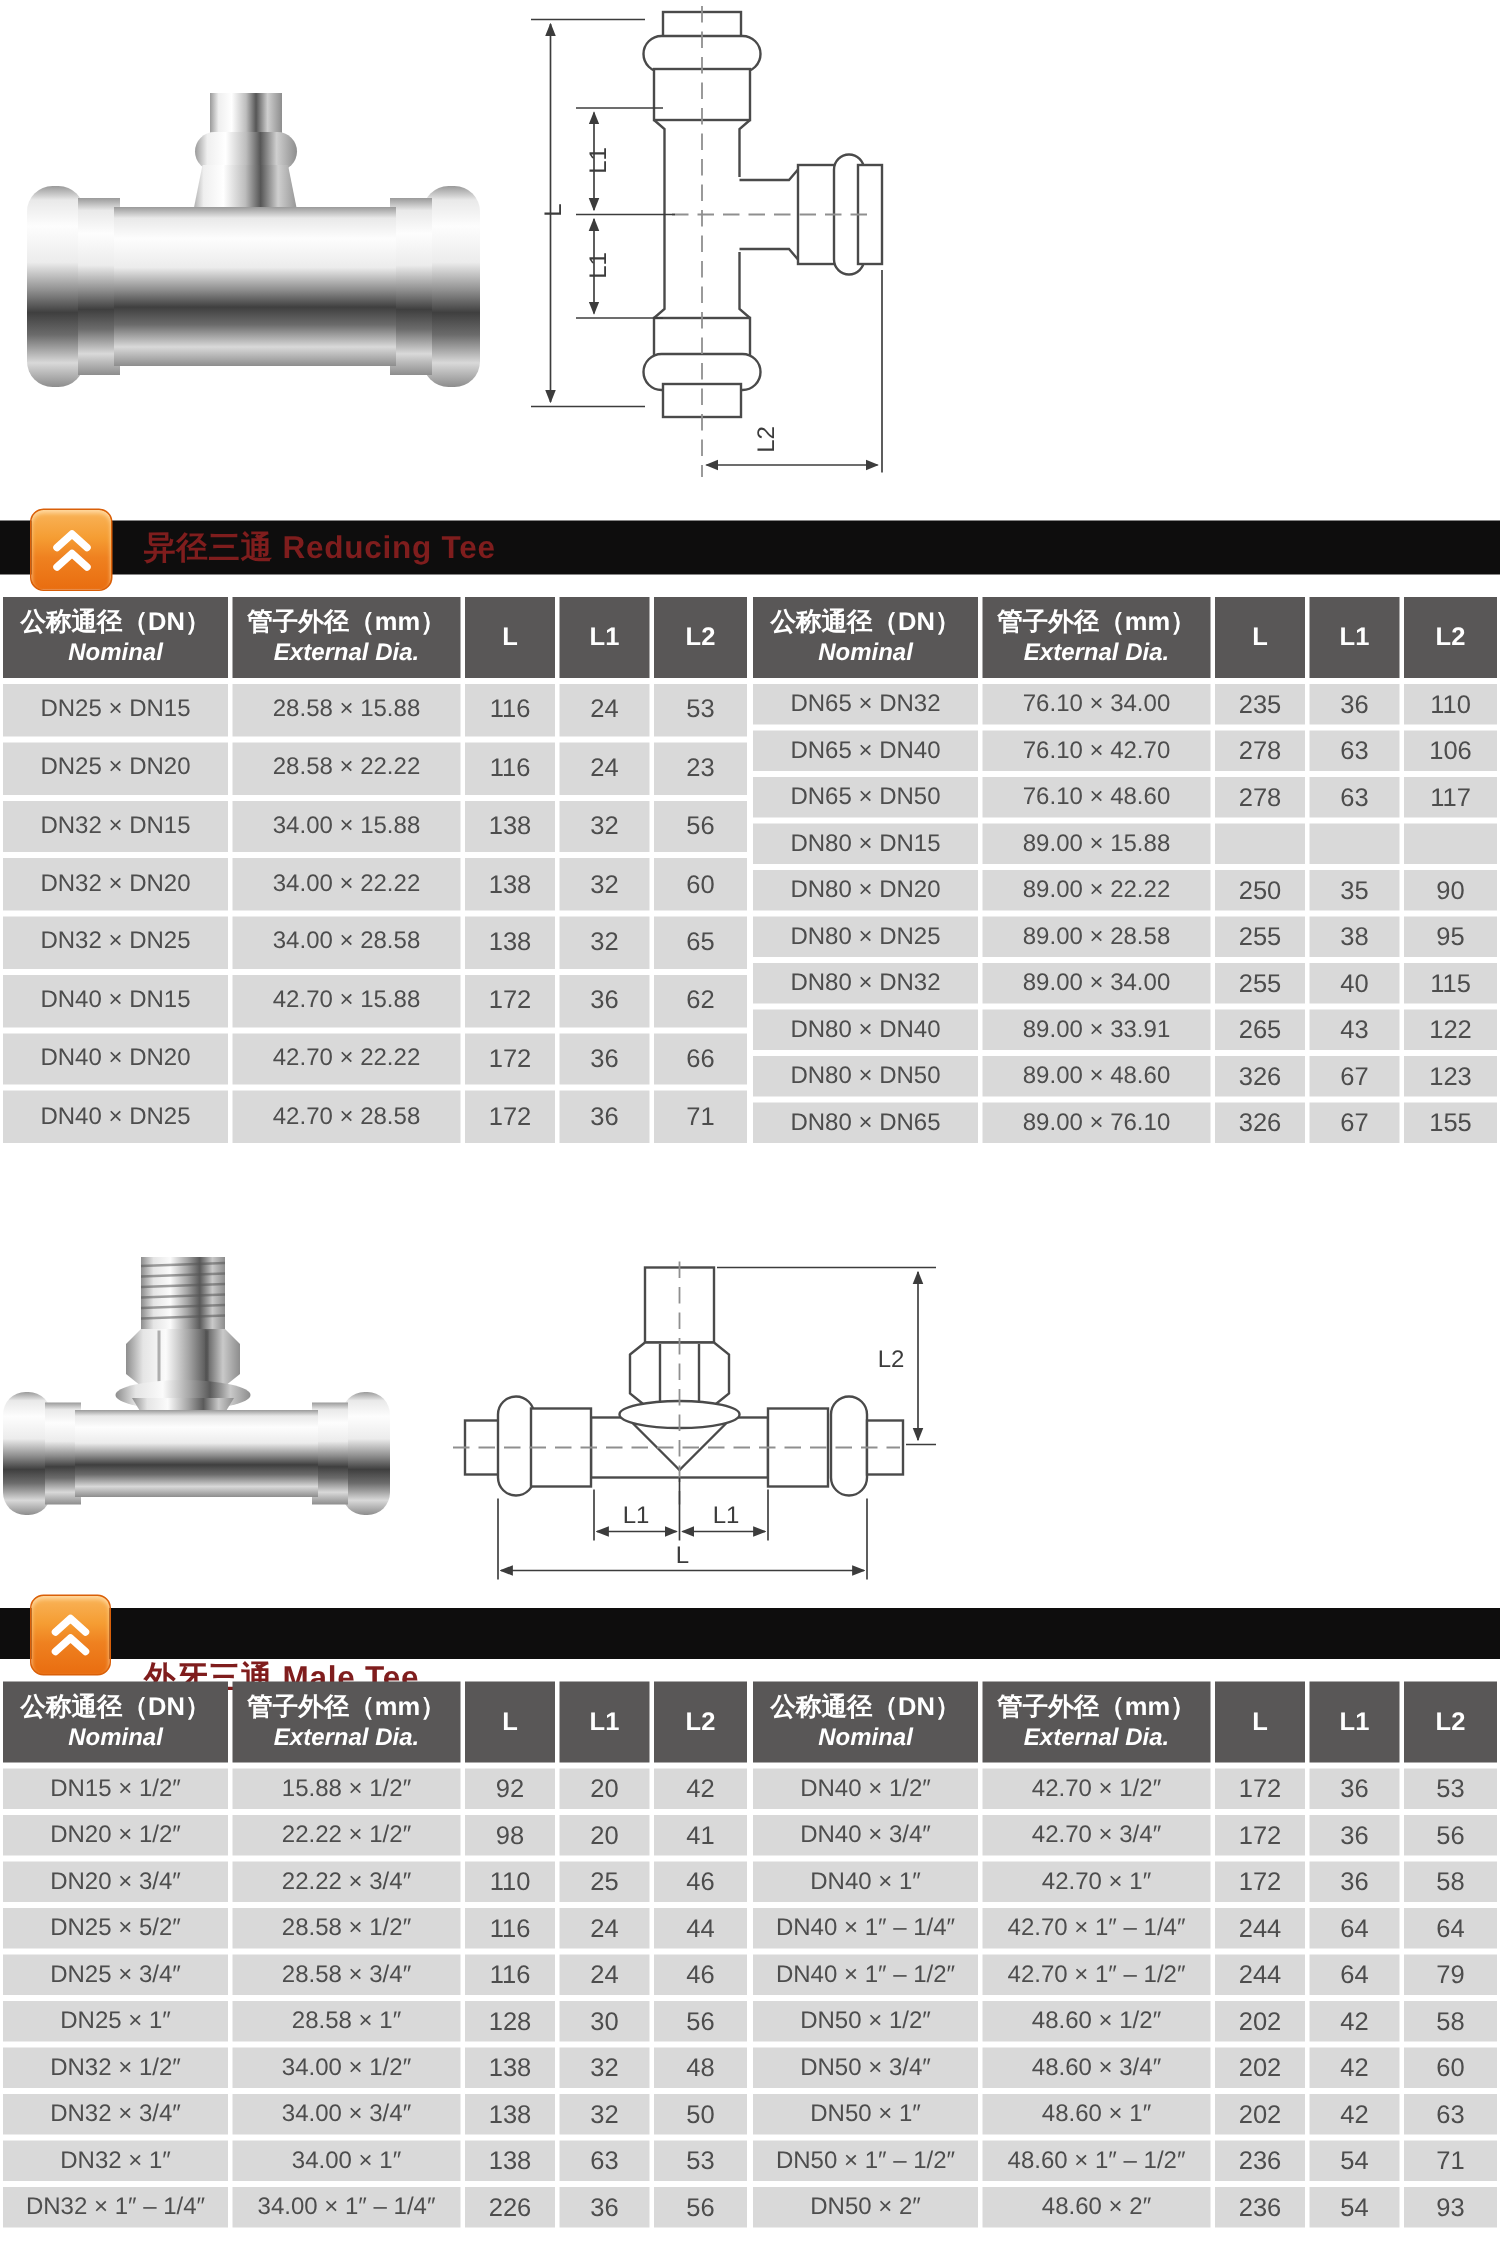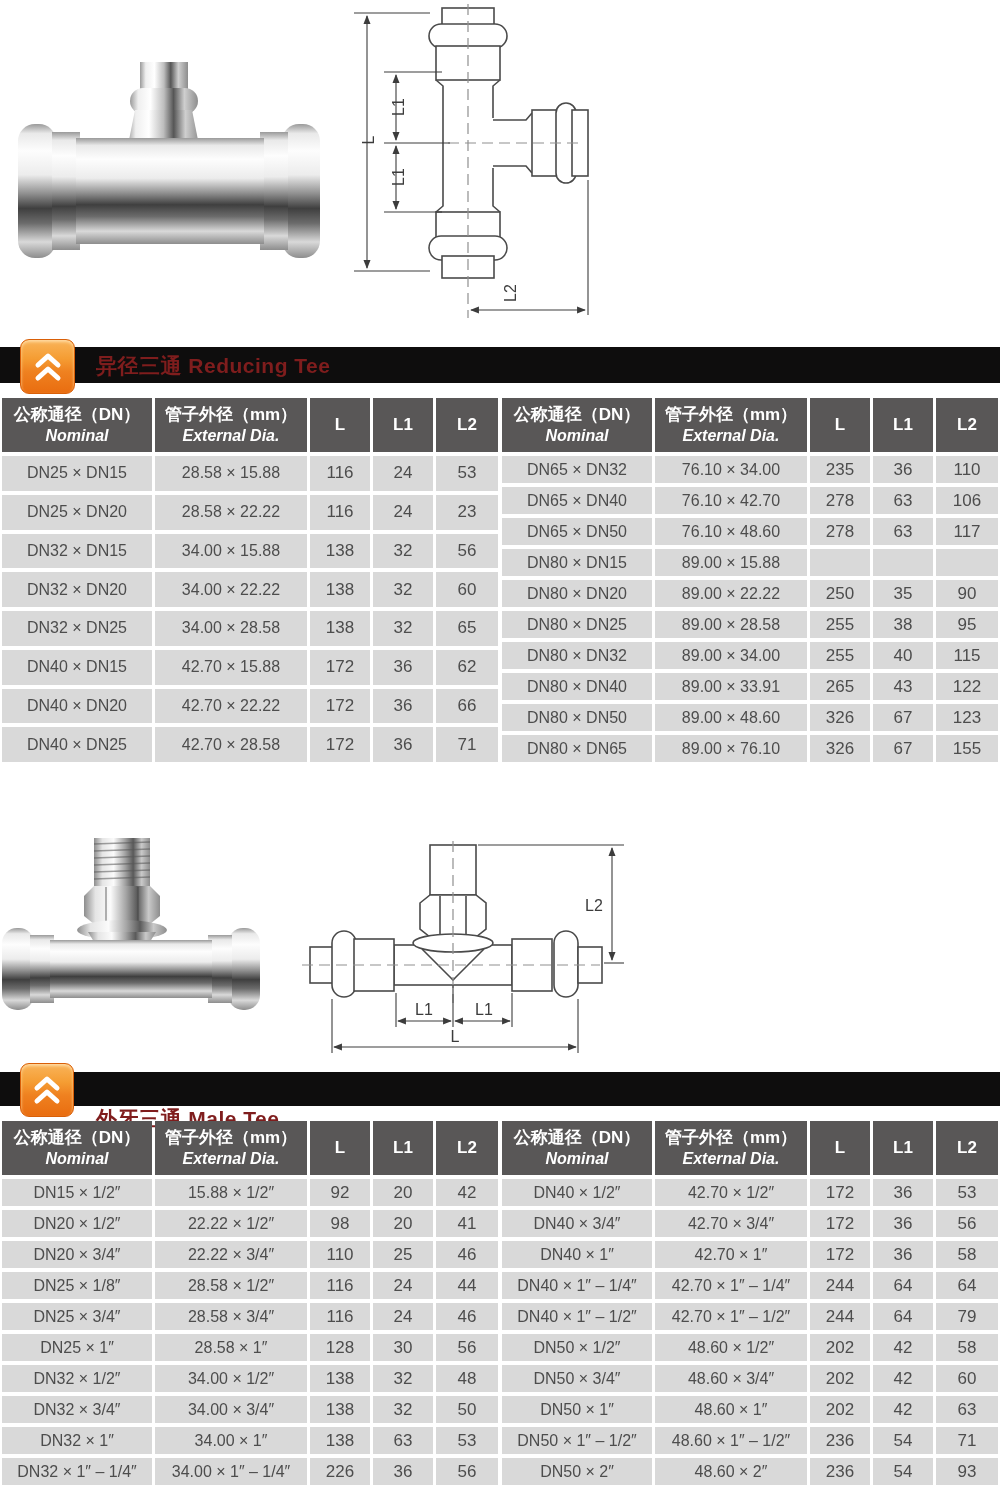--- a/index.html
+++ b/index.html
@@ -466,21 +466,21 @@
             <td>41</td>
           </tr>
           <tr>
             <td>DN20 × 3/4″</td>
             <td>22.22 × 3/4″</td>
             <td>110</td>
             <td>25</td>
             <td>46</td>
           </tr>
           <tr>
-            <td>DN25 × 1/8″</td>
+            <td>DN25 × 5/2″</td>
             <td>28.58 × 1/2″</td>
             <td>116</td>
             <td>24</td>
             <td>44</td>
           </tr>
           <tr>
             <td>DN25 × 3/4″</td>
             <td>28.58 × 3/4″</td>
             <td>116</td>
             <td>24</td>

